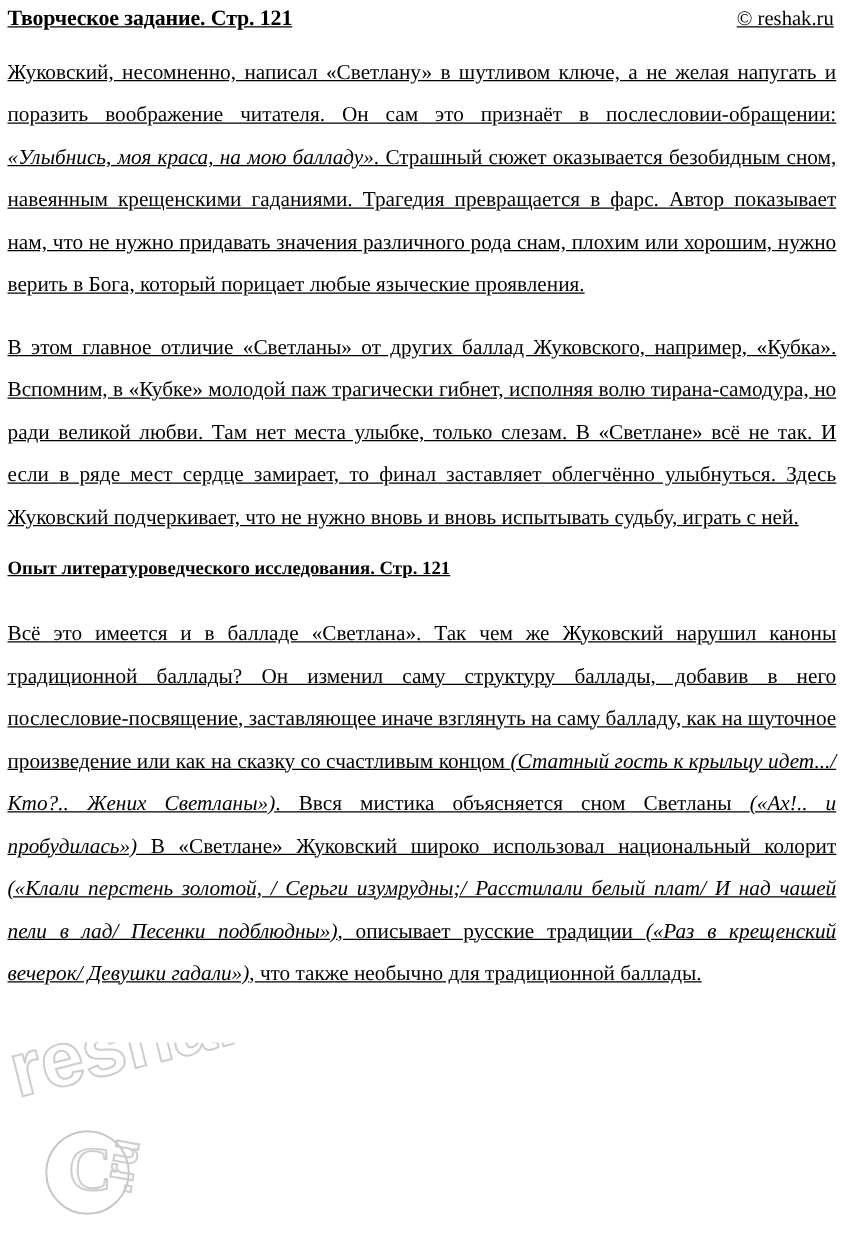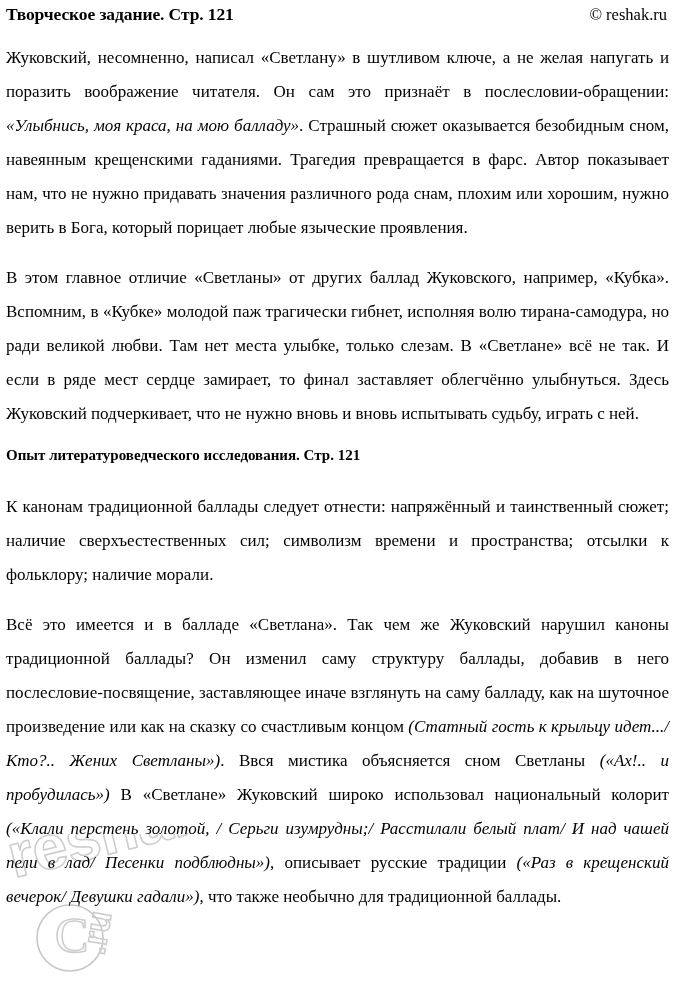--- a/index.html
+++ b/index.html
@@ -17,20 +17,21 @@
     color: #000000;
   }
 
   .page {
     position: relative;
     width: 675px;
     height: 860px;
     box-sizing: border-box;
     padding: 4px 6px 0 6px;
     z-index: 2;
+    text-decoration: underline;
   }
 
   
   .header-row {
     display: flex;
     align-items: baseline;
     justify-content: space-between;
     margin: 0 0 6px 0;
   }
   .doc-title {
@@ -98,21 +99,20 @@
     <div class="copyright">© reshak.ru</div>
   </div>
 
   <div>
     <p class="para"><span>Жуковский, несомненно, написал «Светлану» в шутливом ключе, а не желая напугать и поразить воображение читателя. Он сам это признаёт в послесловии-обращении: </span><span class="it">«Улыбнись, моя краса, на мою балладу»</span><span>. Страшный сюжет оказывается безобидным сном, навеянным крещенскими гаданиями. Трагедия превращается в фарс. Автор показывает нам, что не нужно придавать значения различного рода снам, плохим или хорошим, нужно верить в Бога, который порицает любые языческие проявления.</span></p>
     <p class="para"><span>В этом главное отличие «Светланы» от других баллад Жуковского, например, «Кубка». Вспомним, в «Кубке» молодой паж трагически гибнет, исполняя волю тирана-самодура, но ради великой любви. Там нет места улыбке, только слезам. В «Светлане» всё не так. И если в ряде мест сердце замирает, то финал заставляет облегчённо улыбнуться. Здесь Жуковский подчеркивает, что не нужно вновь и вновь испытывать судьбу, играть с ней.</span></p>
   </div>
 
   <div>
     <div class="subhead">Опыт литературоведческого исследования. Стр. 121</div>
-    <p class="para"><span>К канонам традиционной баллады следует отнести: напряжённый и таинственный сюжет; наличие сверхъестественных сил; символизм времени и пространства; отсылки к фольклору; наличие морали.</span></p>
     <p class="para"><span>Всё это имеется и в балладе «Светлана». Так чем же Жуковский нарушил каноны традиционной баллады? Он изменил саму структуру баллады, добавив в него послесловие-посвящение, заставляющее иначе взглянуть на саму балладу, как на шуточное произведение или как на сказку со счастливым концом </span><span class="it">(Статный гость к крыльцу идет.../ Кто?.. Жених Светланы»)</span><span>. Ввся мистика объясняется сном Светланы </span><span class="it">(«Ах!.. и пробудилась»)</span><span> В «Светлане» Жуковский широко использовал национальный колорит </span><span class="it">(«Клали перстень золотой, / Серьги изумрудны;/ Расстилали белый плат/ И над чашей пели в лад/ Песенки подблюдны»)</span><span>, описывает русские традиции </span><span class="it">(«Раз в крещенский вечерок/ Девушки гадали»)</span><span>, что также необычно для традиционной баллады.</span></p>
   </div>
 
 </div>
 
 <div class="watermark">
   <svg viewBox="0 0 210 150" xmlns="http://www.w3.org/2000/svg" aria-hidden="true">
     <g fill="none" stroke="#9a9a9a" stroke-width="1.6">
       <text x="6" y="44" font-family="Liberation Sans, sans-serif" font-size="62" font-weight="bold" fill="none" stroke="#a5a5a5" stroke-width="1.6" transform="rotate(-14 6 44)">reshak</text>
       <circle cx="62" cy="104" r="33"></circle>

